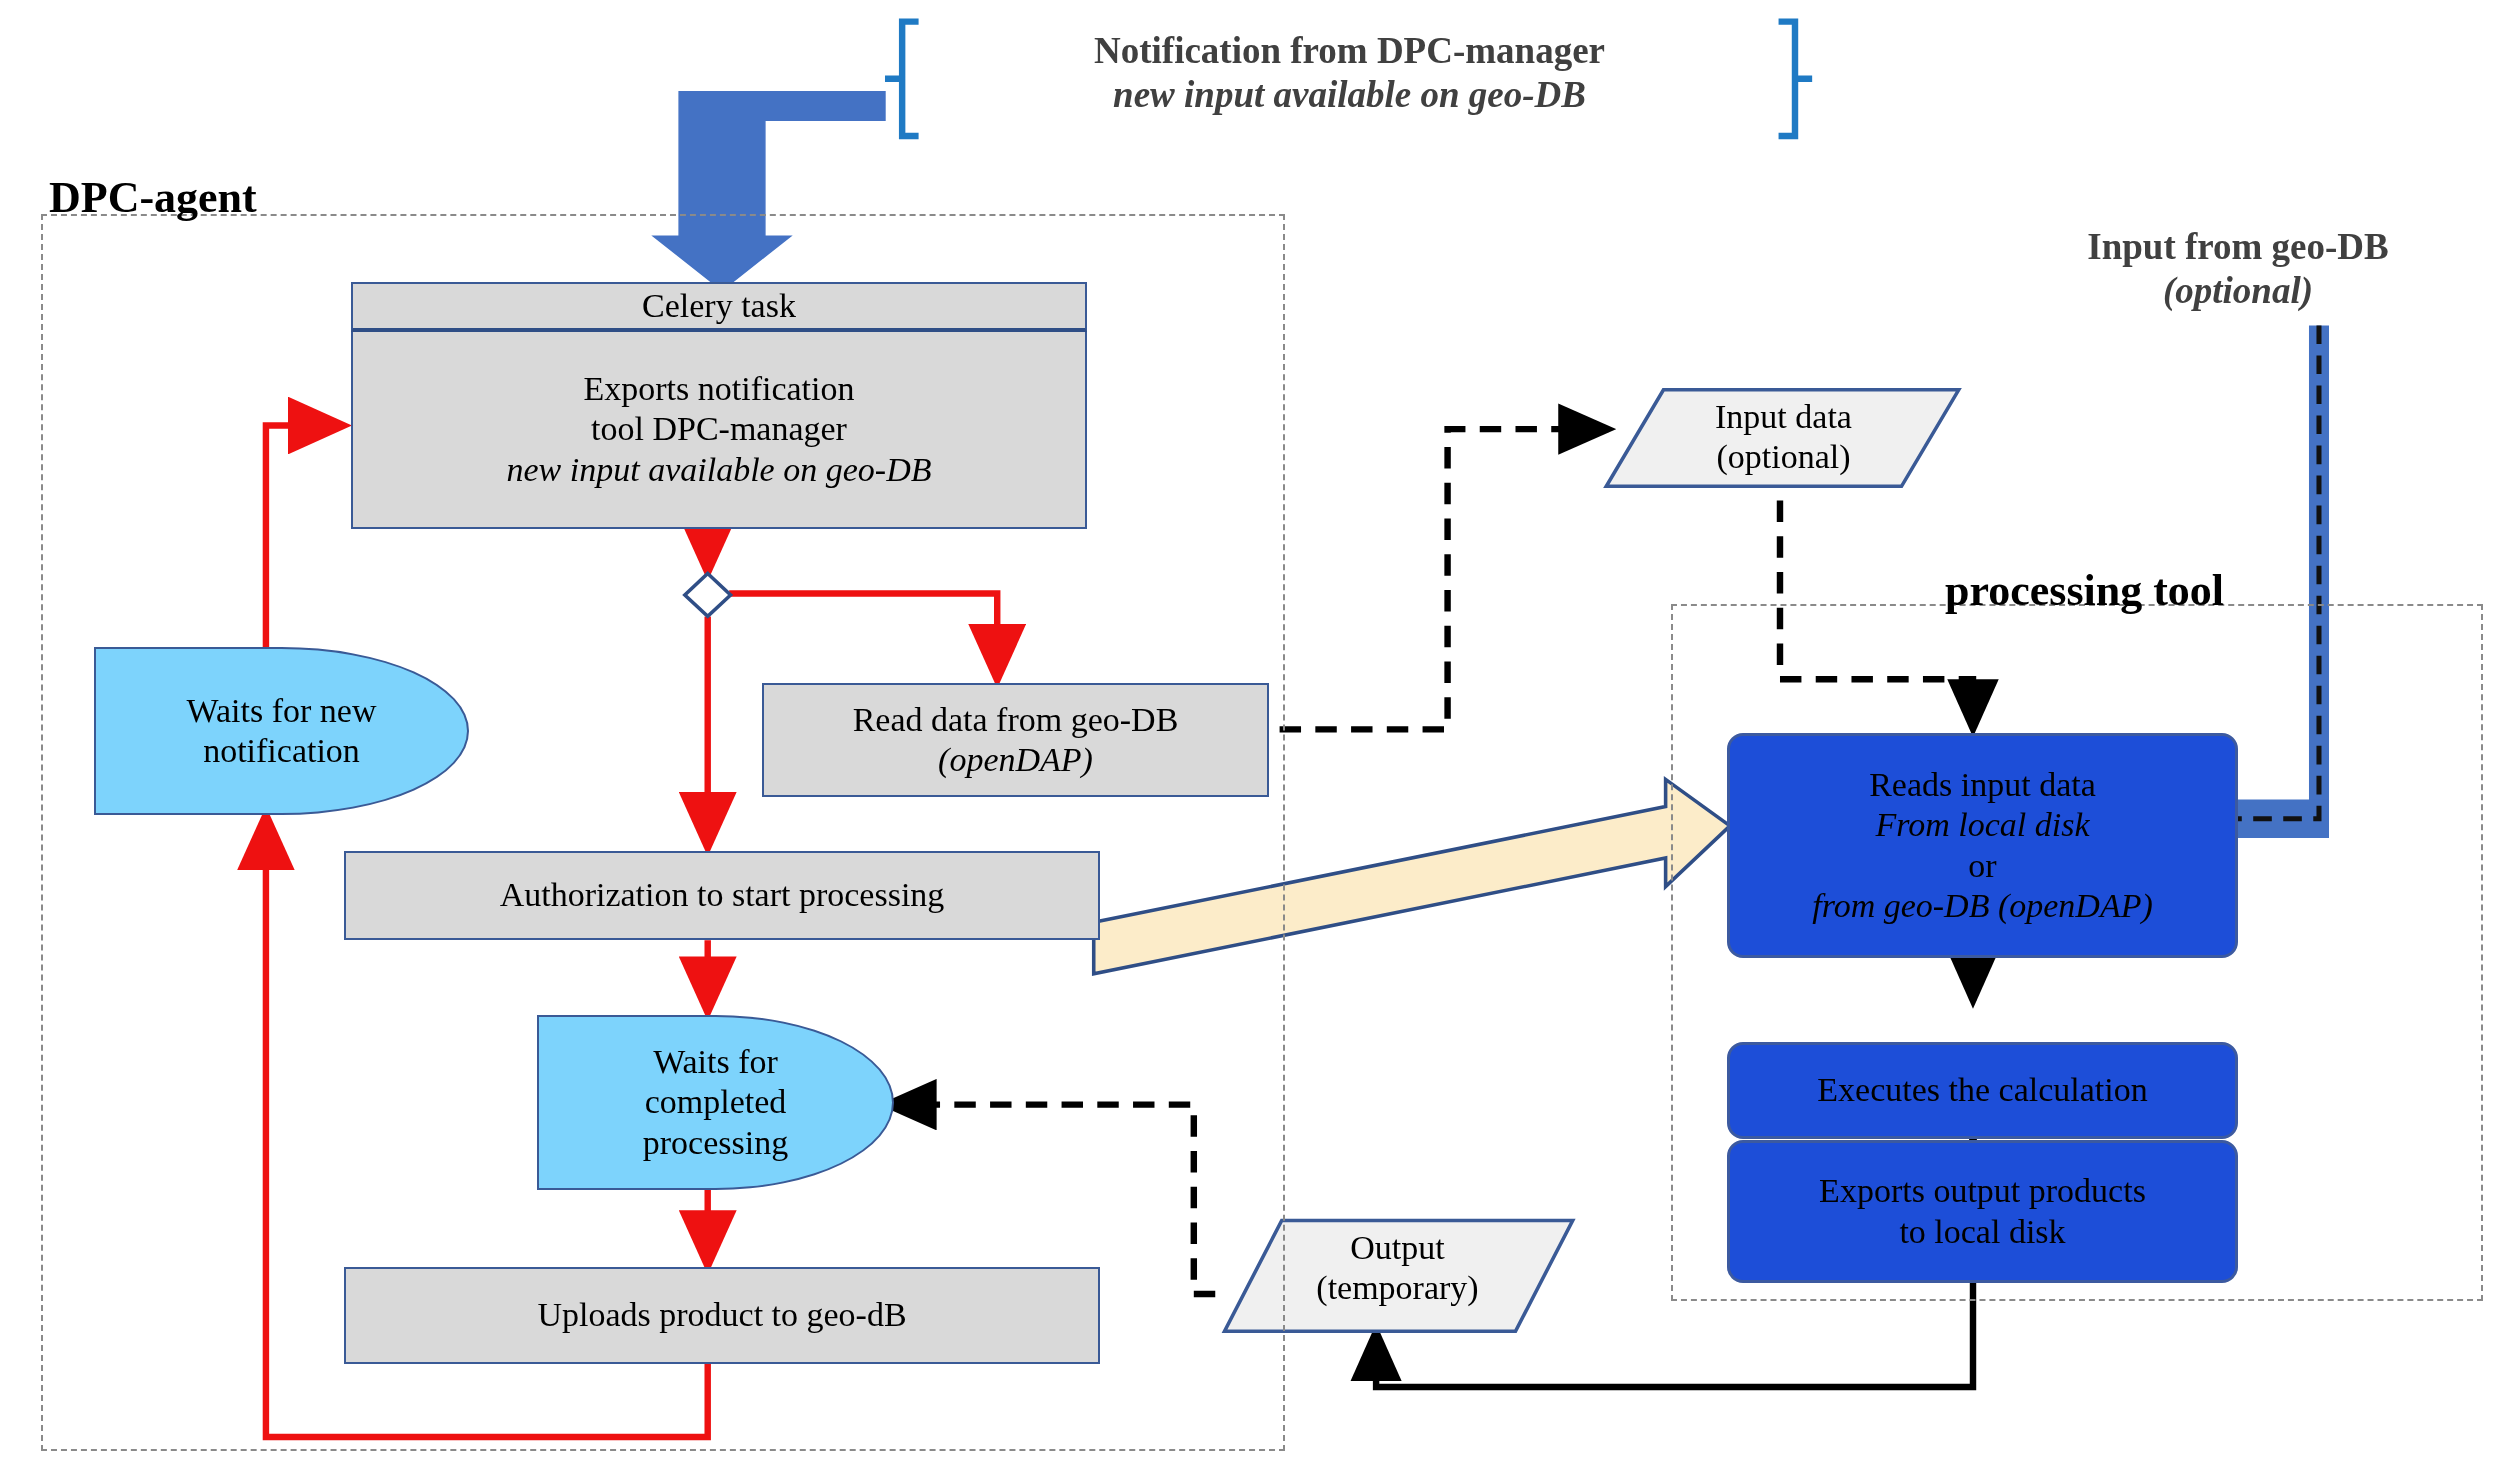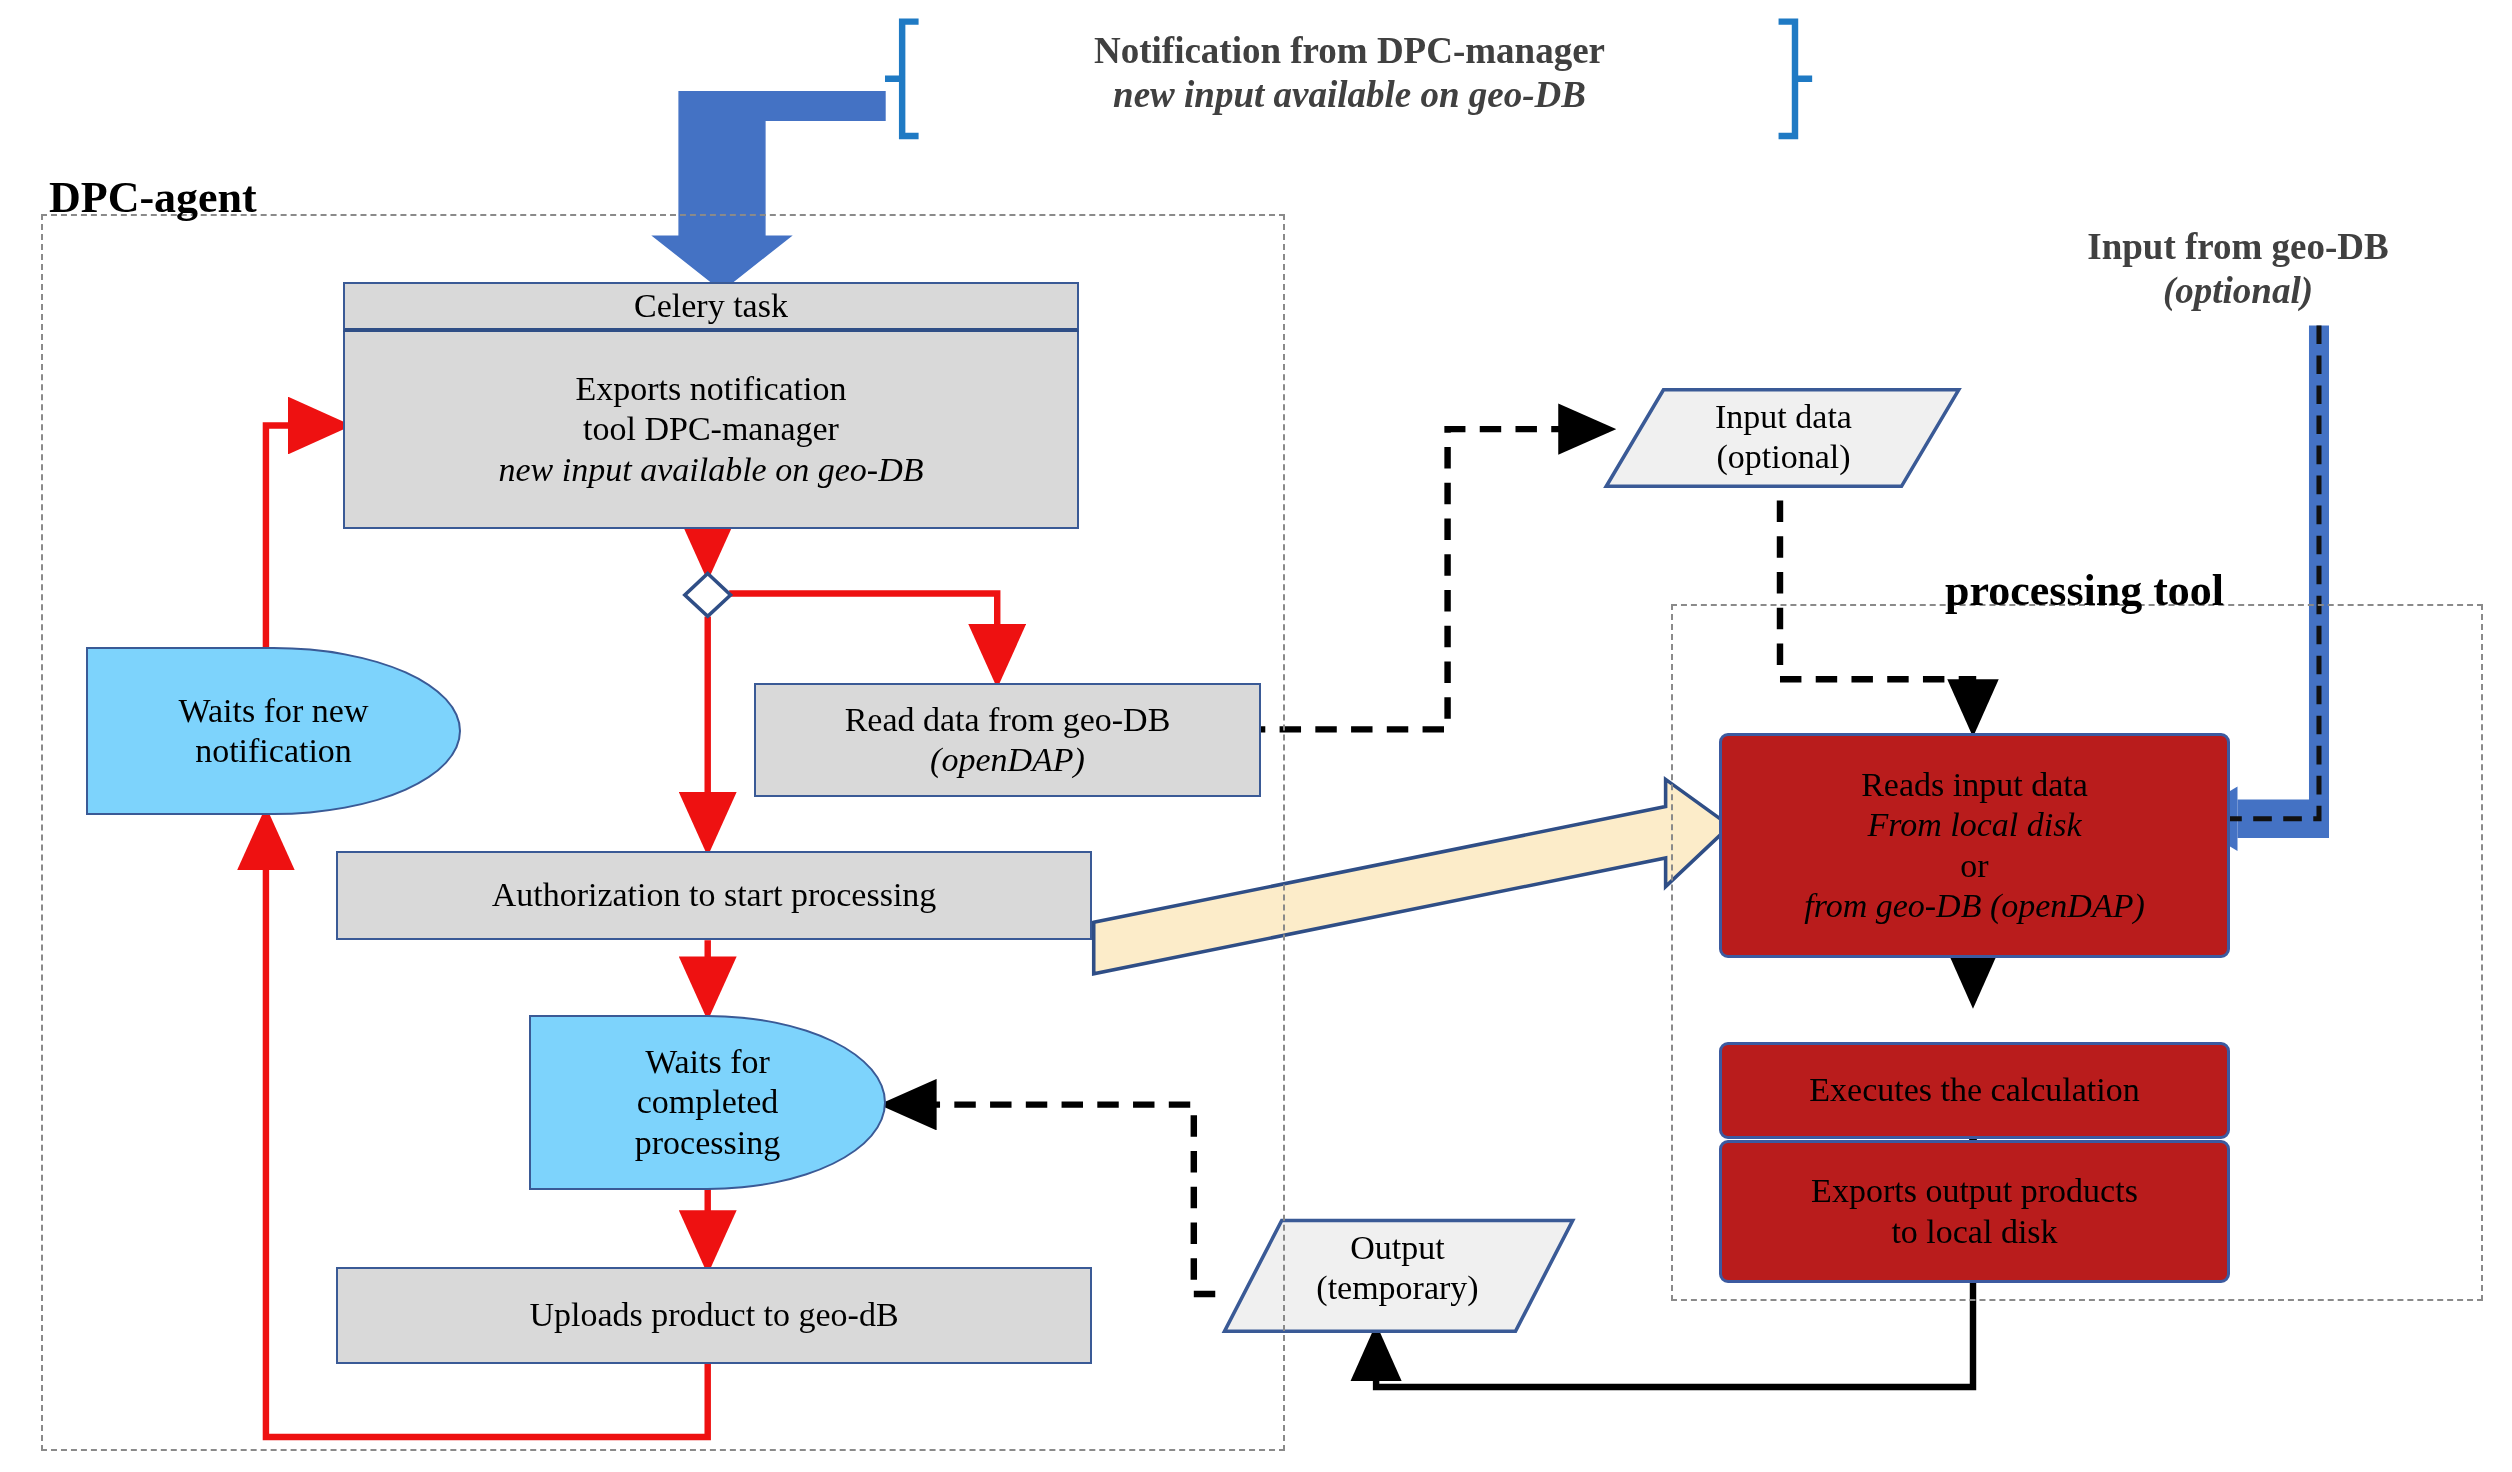--- a/index.html
+++ b/index.html
@@ -2,28 +2,28 @@
 <html style="font-size:11.4px"><head>
 <meta charset="utf-8">
 <style>
   html,body{margin:0;padding:0;background:#ffffff;}
   body{font-family:"Liberation Serif", serif;}
   #stage{position:relative;width:2512px;height:1473px;background:#fff;overflow:hidden;}
   svg#canvas{position:absolute;left:0;top:0;width:2512px;height:1473px;}
 
   .lbl{position:absolute;text-align:center;line-height:1.18;color:#000;}
   .node{position:absolute;box-sizing:border-box;display:flex;flex-direction:column;
-        align-items:center;justify-content:center;text-align:center;line-height:1.18;}
+        align-items:center;justify-content:center;text-align:center;line-height:1.18;margin-left:8px;}
 
   
   .grey{background:#D9D9D9;border:2.9px solid #3A5A96;color:#000;}
   .grey-hdr{background:#D9D9D9;border:2.9px solid #3A5A96;border-bottom:4.3px solid #2F4E86;}
 
   
-  .blue{background:#b91c1c;border:3.6px solid #3C5AA0;border-radius:9px;color:#000;}
+  .blue{background:#1d4ed8;border:3.6px solid #3C5AA0;border-radius:16px;color:#000;}
 
   
   .dshape{background:#7dd3fc;border:2.9px solid #3A5A96;color:#000;
           border-top-right-radius:50% 50%;border-bottom-right-radius:50% 50%;}
 
   
   .dashbox{position:absolute;box-sizing:border-box;border:2.9px dashed #8A8A8A;background:transparent;}
 
   .title{position:absolute;font-weight:bold;color:#000;white-space:nowrap;}
   .annot{position:absolute;color:#404040;font-weight:bold;text-align:center;line-height:1.2;}

